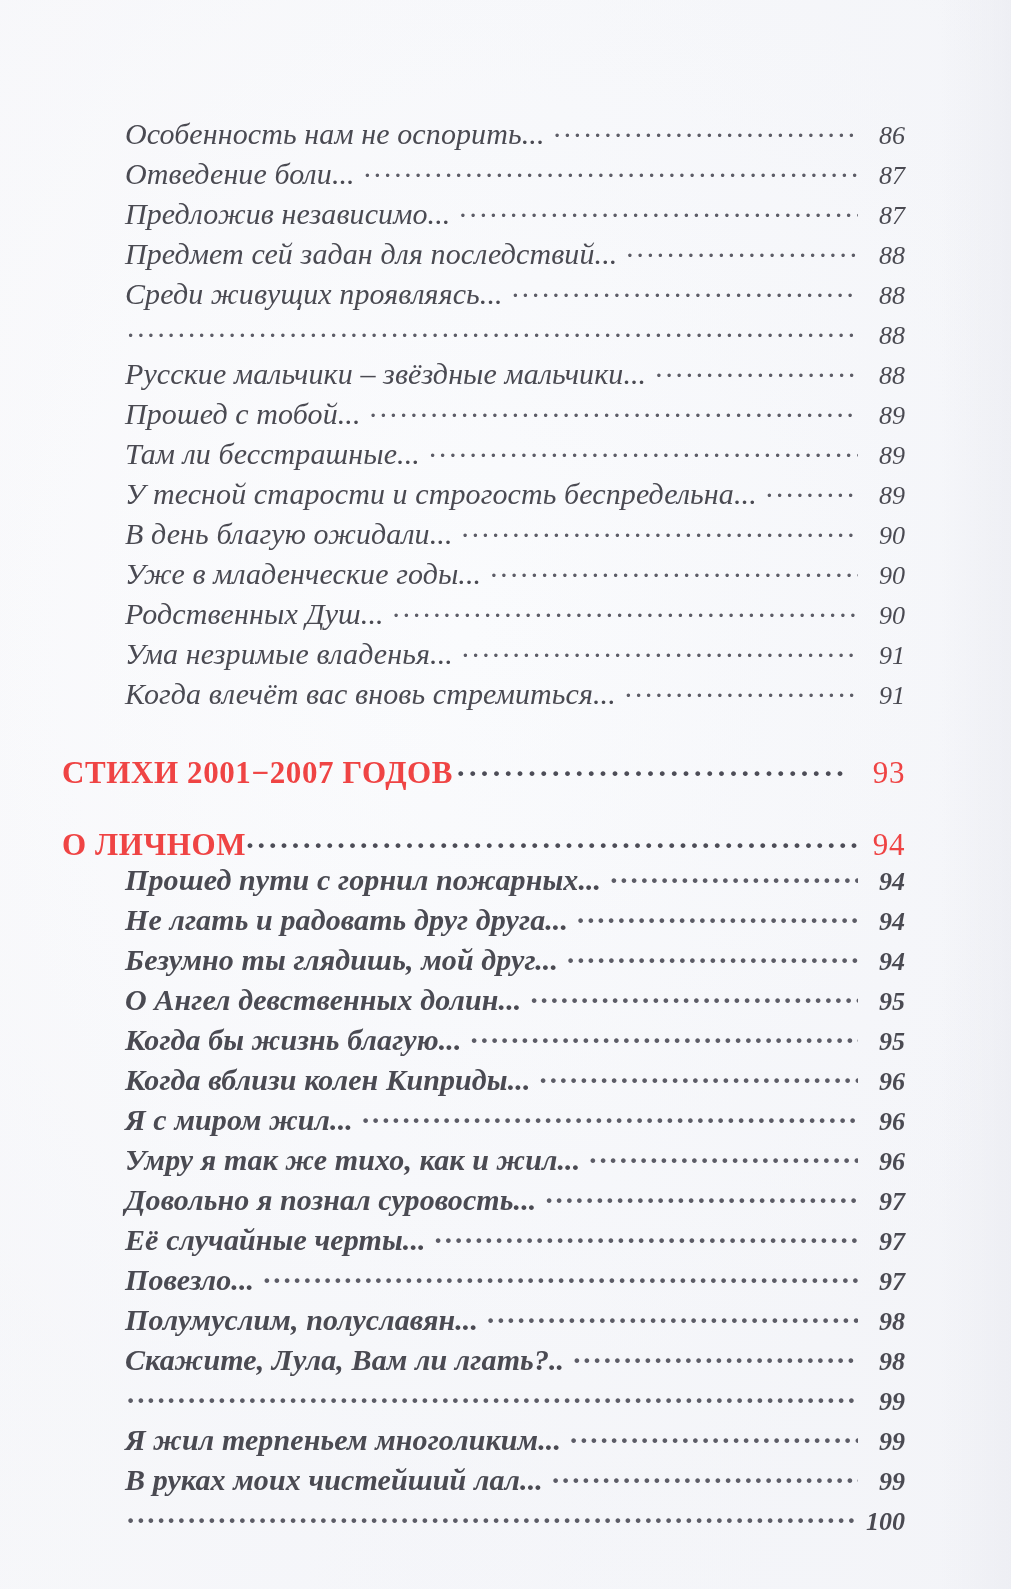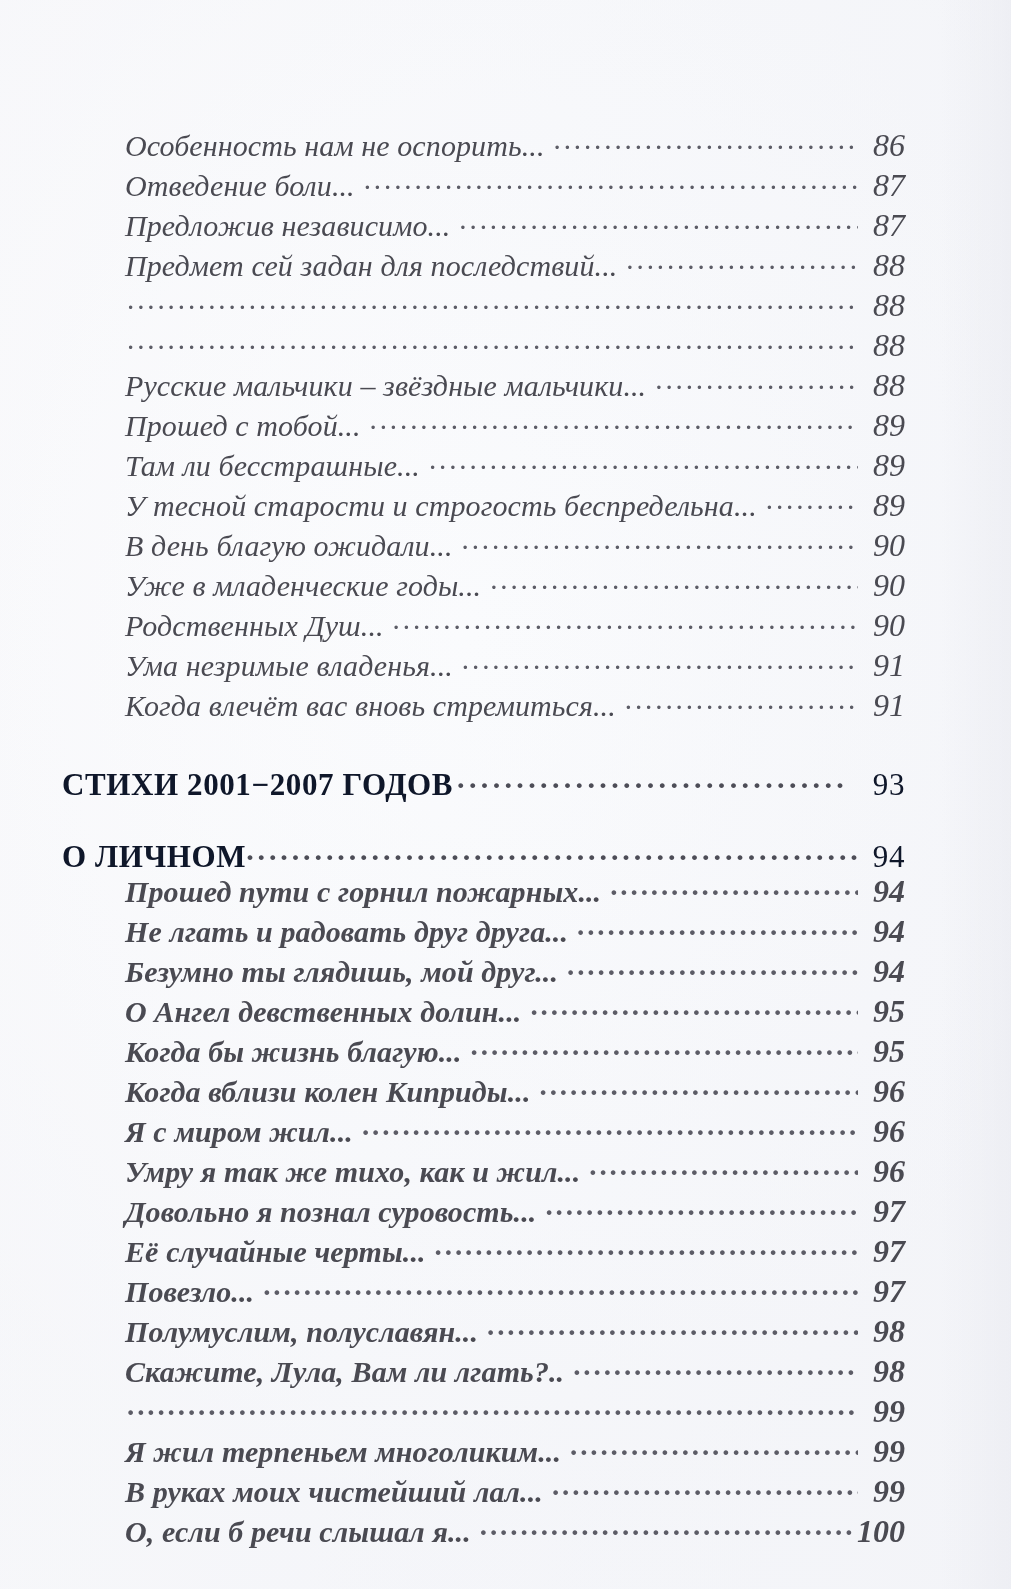--- a/index.html
+++ b/index.html
@@ -34,21 +34,21 @@
     width: 70px;
     height: 100%;
     background: linear-gradient(to right, rgba(240,241,246,0) 0%, rgba(233,234,240,0.55) 100%);
     pointer-events: none;
     z-index: 0;
   }
 
   .toc {
     position: absolute;
     left: 0;
-    top: 16px;
+    top: 4px;
     width: 1011px;
     z-index: 1;
   }
 
   
   .row {
     display: flex;
     align-items: baseline;
     width: 100%;
     box-sizing: border-box;
@@ -94,34 +94,34 @@
     letter-spacing: 0.1px;
     padding-right: 7px;
   }
   .entry .leader::before {
     font-size: 29px;
     letter-spacing: 0.10em;
     font-style: normal;
   }
   .entry .page {
     font-style: italic;
-    font-size: 32px;
+    font-size: 26px;
     min-width: 44px;
     padding-left: 1px;
   }
 
   
   .heading {
     padding-left: 62px;
     padding-right: 106px;
     font-size: 31px;
     font-weight: bold;
     font-style: normal;
     letter-spacing: 0.6px;
-    color: #0f172a;
+    color: #ef4444;
   }
   .heading .leader::before {
     font-size: 30px;
     letter-spacing: 0.13em;
     font-weight: bold;
     color: #4d4d57;
   }
   .heading .page {
     font-weight: normal;
     font-style: normal;
@@ -185,20 +185,21 @@
       <span class="title">Предложив независимо...</span>
       <span class="leader"></span>
       <span class="page">87</span>
     </div>
     <div class="row entry">
       <span class="title">Предмет сей задан для последствий...</span>
       <span class="leader"></span>
       <span class="page">88</span>
     </div>
     <div class="row entry">
+      <span class="title">Среди живущих проявляясь...</span>
       <span class="leader"></span>
       <span class="page">88</span>
     </div>
     <div class="row entry">
       <span class="leader"></span>
       <span class="page">88</span>
     </div>
     <div class="row entry">
       <span class="title">Русские мальчики – звёздные мальчики...</span>
       <span class="leader"></span>
@@ -332,19 +333,18 @@
       <span class="title">Я жил терпеньем многоликим...</span>
       <span class="leader"></span>
       <span class="page">99</span>
     </div>
     <div class="row entry">
       <span class="title">В руках моих чистейший лал...</span>
       <span class="leader"></span>
       <span class="page">99</span>
     </div>
     <div class="row entry">
-      <span class="title">О, если б речи слышал я...</span>
       <span class="leader"></span>
       <span class="page">100</span>
     </div>
   </div>
 
 </div>
 
 </body></html>

